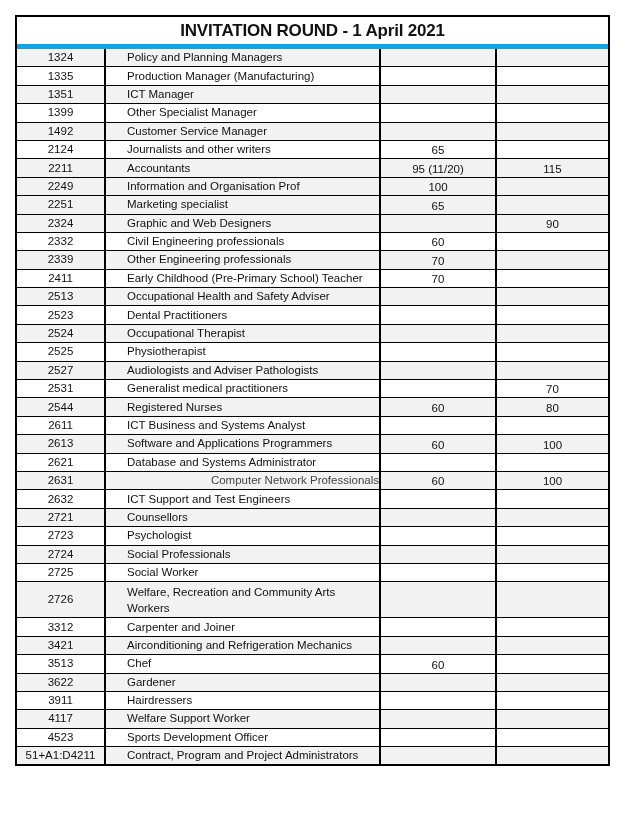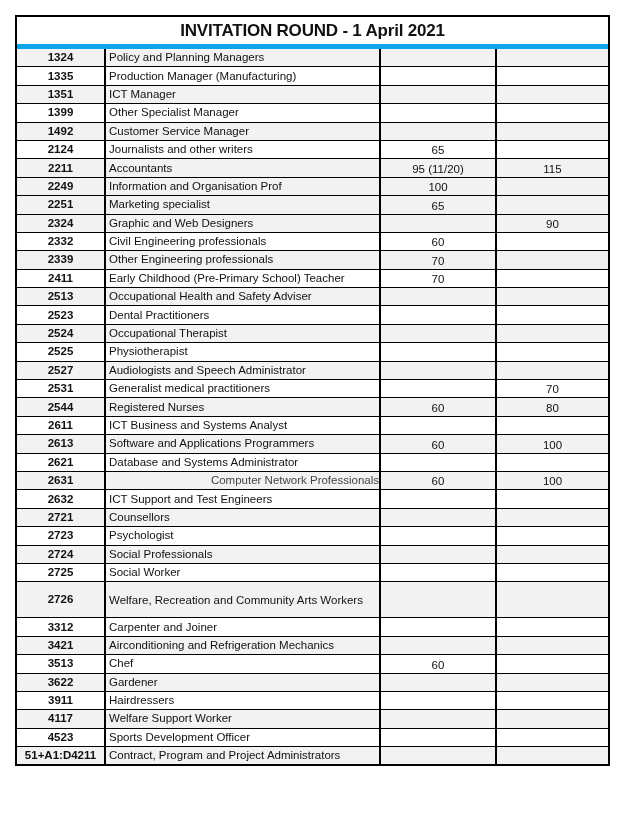--- a/index.html
+++ b/index.html
@@ -62,22 +62,22 @@
     border-bottom: 1px solid #000;
     padding: 0;
     line-height: 13px;
     white-space: nowrap;
     overflow: hidden;
   }
   tbody.rows td:last-child { border-right: none; }
   tbody.rows tr:last-child td { border-bottom: none; }
   tbody.rows tr.shade td { background: #f2f2f2; }
   tbody.rows tr.tall td { height: 34px; }
-  tbody.rows td.code { text-align: center; font-weight: bold; }
-  tbody.rows td.occ { padding-left: 3px; }
+  tbody.rows td.code { text-align: center; }
+  tbody.rows td.occ { padding-left: 21px; }
   tbody.rows tr.tall td.occ { white-space: normal; line-height: 16px; }
   tbody.rows td.rank { text-align: center; vertical-align: bottom; padding-bottom: 1px; }
   tbody.rows tr.dim td.occ { color: #444; text-align: right; }
 </style>
 </head>
 <body>
 
 <div class="sheet">
   <table>
     <colgroup>
@@ -189,21 +189,21 @@
           <td class="rank"></td>
         </tr>
         <tr>
           <td class="code">2525</td>
           <td class="occ">Physiotherapist</td>
           <td class="rank"></td>
           <td class="rank"></td>
         </tr>
         <tr class="shade">
           <td class="code">2527</td>
-          <td class="occ">Audiologists and Speech Administrator</td>
+          <td class="occ">Audiologists and Adviser Pathologists</td>
           <td class="rank"></td>
           <td class="rank"></td>
         </tr>
         <tr>
           <td class="code">2531</td>
           <td class="occ">Generalist medical practitioners</td>
           <td class="rank"></td>
           <td class="rank">70</td>
         </tr>
         <tr class="shade">

